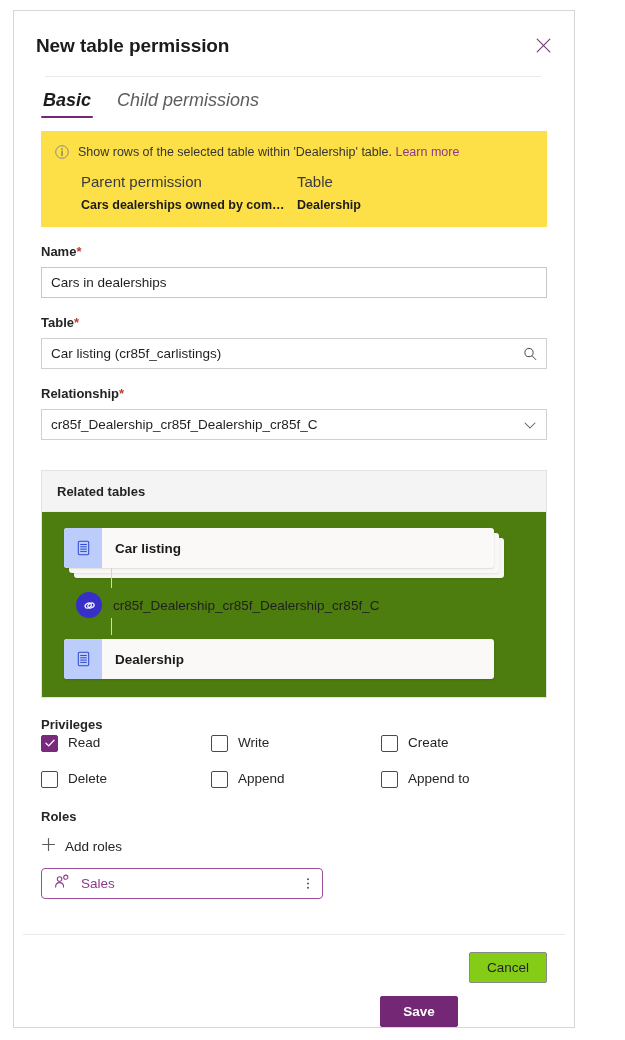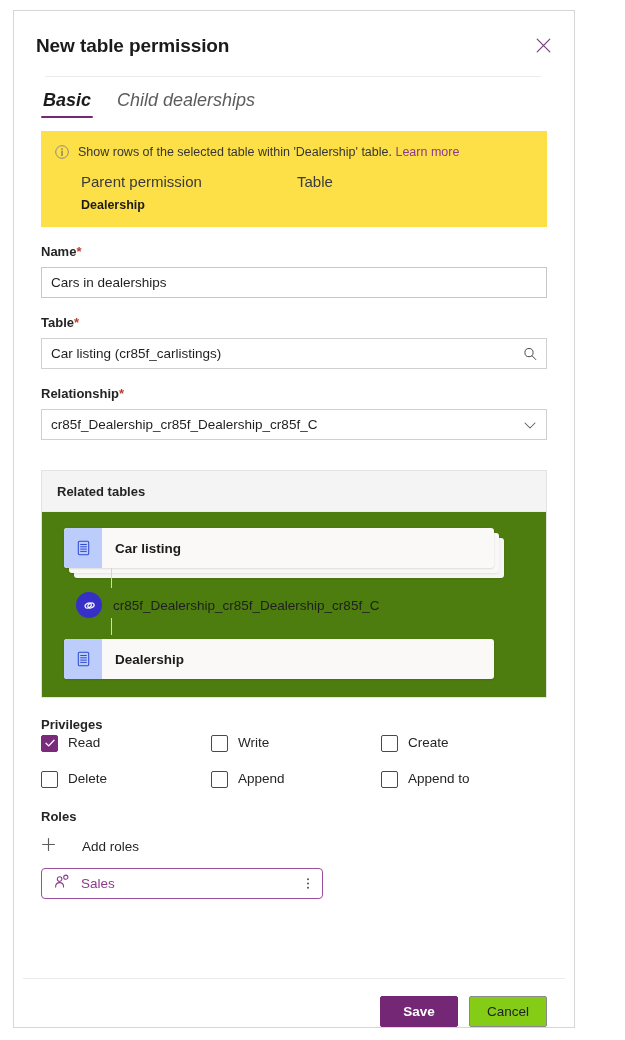--- a/index.html
+++ b/index.html
@@ -330,21 +330,21 @@
     font-size: 13.5px;
     color: #252525;
     line-height: 18px;
   }
 
   
   .add-roles {
     margin-top: 11px;
     display: inline-flex;
     align-items: center;
-    gap: 26px;
+    gap: 9px;
     cursor: pointer;
   }
   .add-roles-label {
     font-size: 13.5px;
     color: #252525;
     line-height: 18px;
   }
   .role-chip {
     margin-top: 12px;
     width: 282px;
@@ -394,20 +394,21 @@
     border-radius: 2px;
     cursor: pointer;
     padding: 0 14px;
     box-sizing: border-box;
   }
   .btn-primary {
     background: #742774;
     color: #ffffff;
     border: 1px solid #742774;
     font-weight: 600;
+    margin-top: 44px;
   }
   .btn-secondary {
     background: #84cc16;
     color: #242424;
     border: 1px solid #8a8a8a;
   }
 </style>
 </head>
 <body>
 
@@ -420,21 +421,21 @@
         <svg width="15" height="15" viewBox="0 0 15 15" aria-hidden="true">
           <path d="M1.2 1.2 L13.8 13.8 M13.8 1.2 L1.2 13.8" stroke="#7a3f7a" stroke-width="1.2" fill="none" stroke-linecap="round"></path>
         </svg>
       </span>
     </button>
     <div class="header-rule"></div>
   </div>
 
   <div class="tabs">
     <div class="tab active">Basic</div>
-    <div class="tab">Child dealerships</div>
+    <div class="tab">Child permissions</div>
   </div>
 
   <div class="dialog-body">
 
     
     <div class="info-banner">
       <div class="info-row-1">
         <span class="info-icon">
           <svg width="14" height="14" viewBox="0 0 14 14" aria-hidden="true">
             <circle cx="7" cy="7" r="6.3" fill="none" stroke="#8a8a8a" stroke-width="1"></circle>
@@ -443,20 +444,21 @@
           </svg>
         </span>
         <div class="info-text">
           <span>Show rows of the selected table within 'Dealership' table.</span>
           <a class="link">Learn more</a>
         </div>
       </div>
       <div class="info-grid">
         <div class="info-h">Parent permission</div>
         <div class="info-h">Table</div>
+        <div class="info-v">Cars dealerships owned by compa...</div>
         <div class="info-v">Dealership</div>
       </div>
     </div>
 
     
     <div class="field">
       <div class="field-label">
         <span>Name</span><span class="req">*</span>
       </div>
       <div class="input-wrap">

